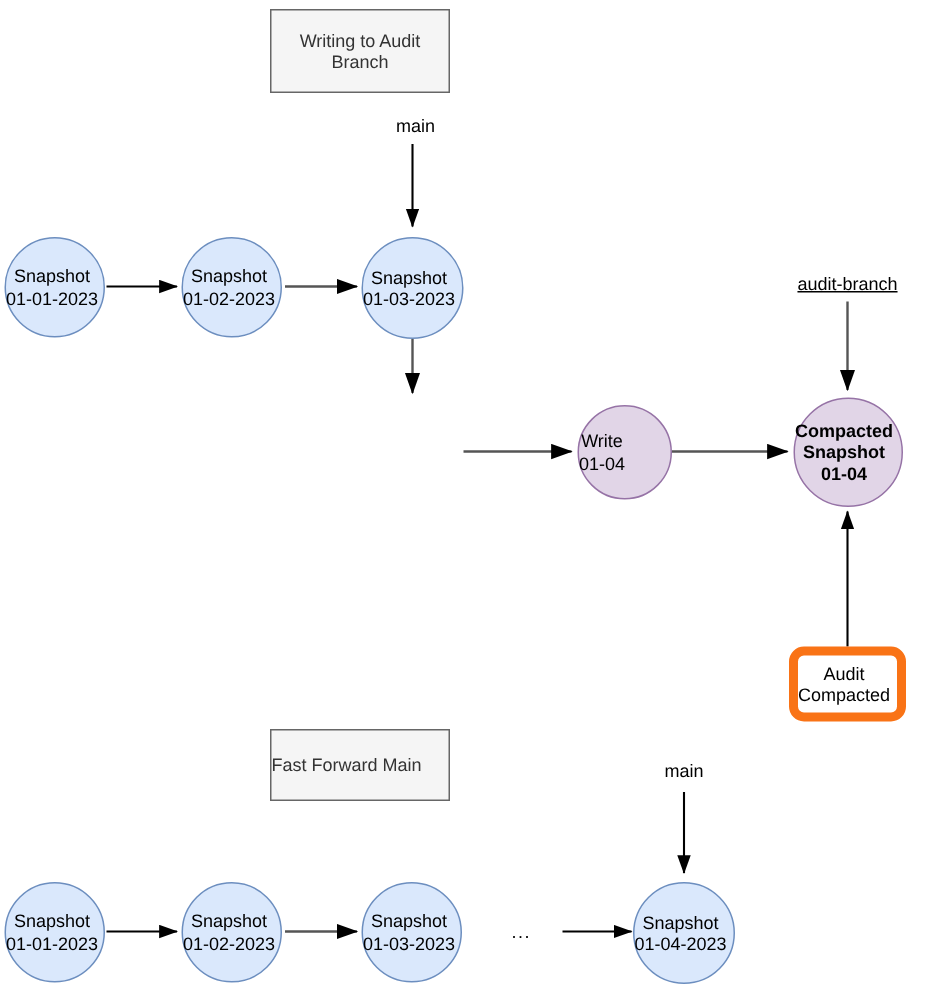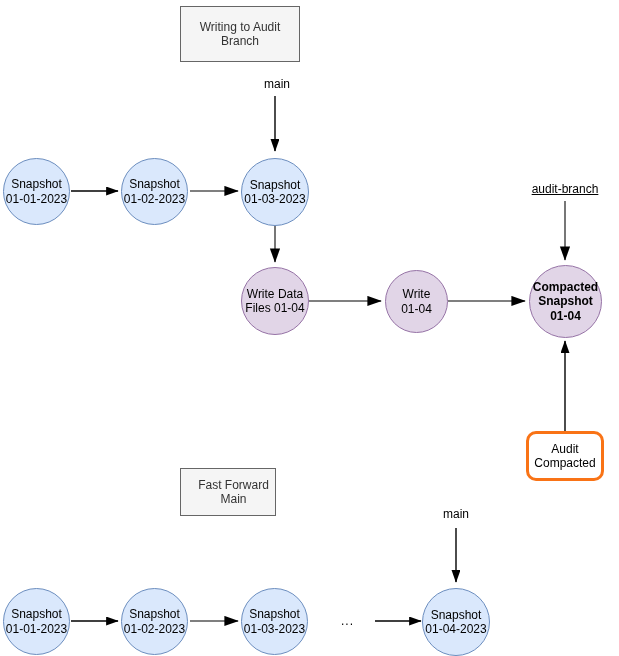--- a/index.html
+++ b/index.html
@@ -21,21 +21,20 @@
     top: 0;
     width: 619px;
     height: 656px;
     pointer-events: none;
   }
   .node {
     position: absolute;
     box-sizing: border-box;
     display: flex;
     align-items: center;
-    justify-content: center;
     text-align: center;
     line-height: 1.18;
     color: #000000;
   }
   .circle {
     border-radius: 50%;
     border-style: solid;
     border-width: 1px;
     font-size: 12px;
   }
@@ -48,21 +47,21 @@
     border-color: #9673a6;
   }
   .box-gray {
     background: #f5f5f5;
     border: 1px solid #666666;
     font-size: 12px;
     color: #333333;
   }
   .box-rounded {
     background: #ffffff;
-    border: 3px solid #f97316;
+    border: 6px solid #f97316;
     border-radius: 10px;
     font-size: 12px;
     color: #000000;
   }
   .edge-label {
     position: absolute;
     font-size: 12px;
     color: #000000;
     text-align: center;
     white-space: nowrap;
@@ -133,26 +132,20 @@
     </div>
   </div>
 
   <div class="node circle circle-blue" style="left:241px; top:158px; width:68px; height:68px;">
     <div>
       <div>Snapshot</div>
       <div>01-03-2023</div>
     </div>
   </div>
 
-  <div class="node circle circle-purple" style="left:241px; top:267px; width:68px; height:68px;">
-    <div>
-      <div>Write Data</div>
-      <div>Files 01-04</div>
-    </div>
-  </div>
 
   <div class="node circle circle-purple" style="left:385px; top:270px; width:63px; height:63px;">
     <div>
       <div>Write</div>
       <div>01-04</div>
     </div>
   </div>
 
   <div class="edge-label" style="left:520px; top:182px; width:90px;text-decoration:underline;">
     <span>audit-branch</span>
@@ -166,21 +159,21 @@
     </div>
   </div>
 
   <div class="node box-rounded" style="left:526px; top:431px; width:78px; height:50px;">
     <div>
       <div>Audit</div>
       <div>Compacted</div>
     </div>
   </div>
 
-  <div class="node box-gray" style="left:180px; top:468px; width:96px; height:48px;padding-left:11px;">
+  <div class="node box-gray" style="left:180px; top:486px; width:120px; height:48px;">
     <span>Fast Forward Main</span>
   </div>
 
   <div class="edge-label" style="left:434px; top:507px; width:44px;">
     <span>main</span>
   </div>
 
   <div class="node circle circle-blue" style="left:3px; top:588px; width:67px; height:67px;">
     <div>
       <div>Snapshot</div>

